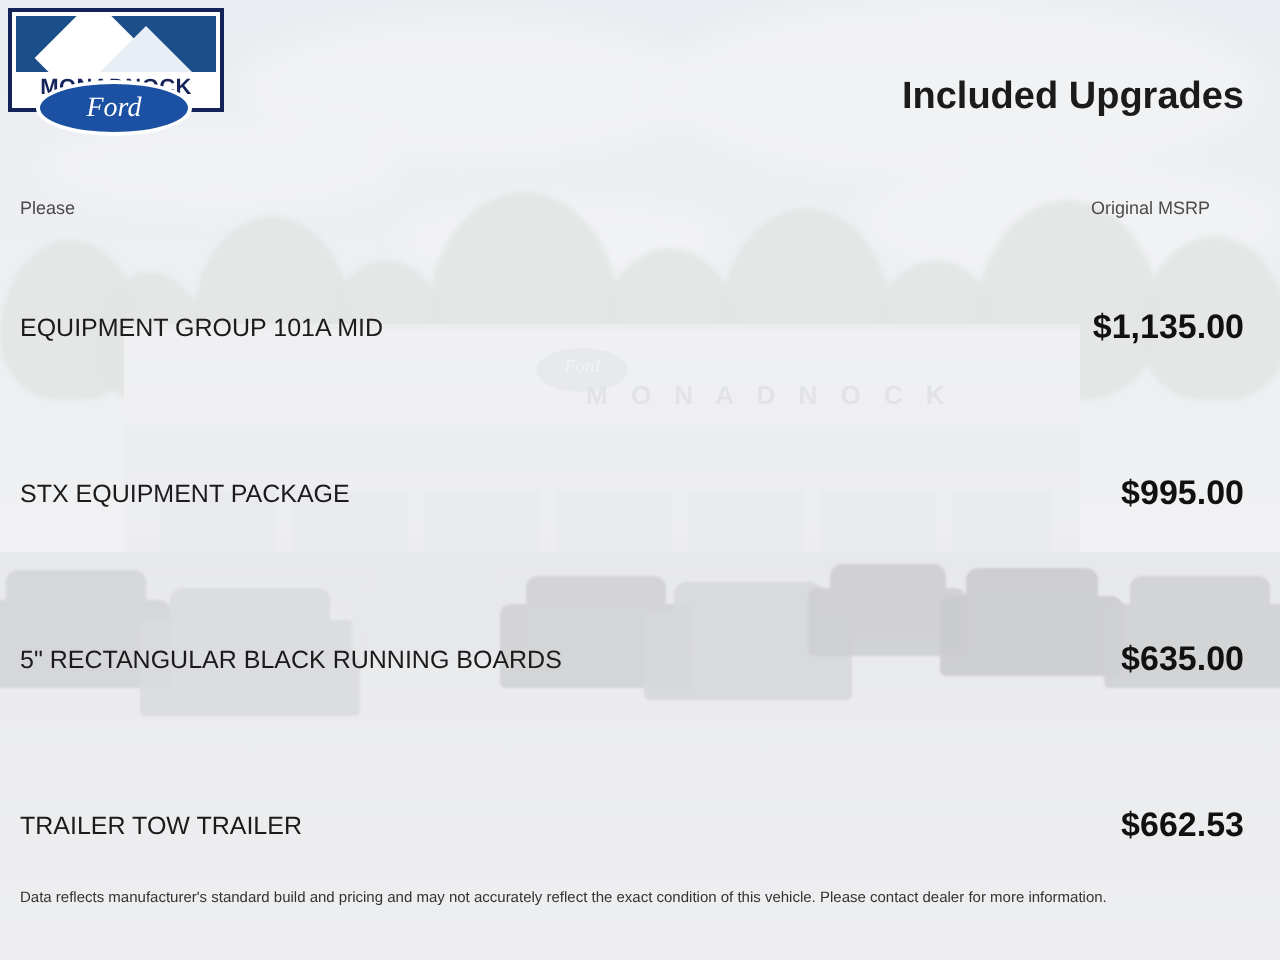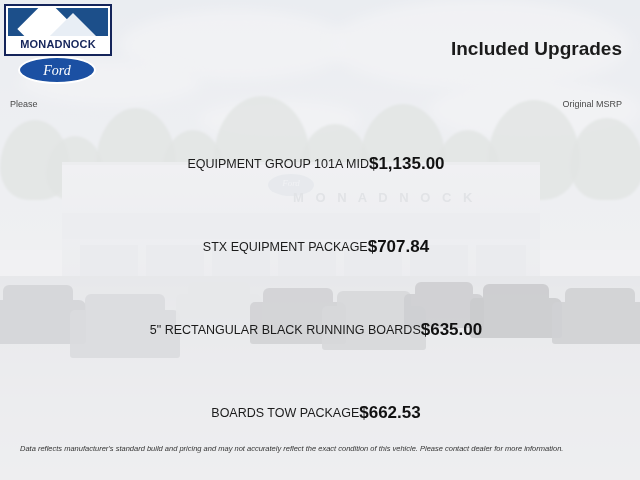--- a/index.html
+++ b/index.html
@@ -166,21 +166,21 @@
     position: absolute;
     left: 0; right: 0; top: 32px;
     text-align: center;
     font-size: 11px;
     font-weight: 700;
     letter-spacing: .2px;
     color: #14245a;
   }
   .ford-oval {
     position: absolute;
-    left: 14px; top: 52px;
+    left: 14px; top: 36px;
     width: 78px; height: 28px;
     border-radius: 50%;
     background: #1b50a3;
     border: 2px solid #ffffff;
   }
   .ford-oval span {
     position: absolute;
     left: 0; right: 0; top: 5px;
     text-align: center;
     font-family: "Liberation Serif", serif;
@@ -198,52 +198,51 @@
   }
 
   .col-head-left {
     position: absolute;
     left: 10px; top: 99px;
     font-size: 9px;
     color: #4a4a4a;
   }
   .col-head-right {
     position: absolute;
-    right: 18px; top: 99px;
+    right: 35px; top: 99px;
     font-size: 9px;
     color: #4a4a4a;
   }
 
   .rows {
     position: absolute;
     left: 0; right: 0; top: 122px;
   }
   .row {
     position: relative;
     height: 83px;
     display: flex;
     align-items: center;
-    justify-content: center;
+    justify-content: space-between;
     padding: 0 18px 0 10px;
   }
   .row-label {
     font-size: 12.5px;
     color: #1b1b1b;
   }
   .row-price {
     font-size: 17px;
     font-weight: 700;
     color: #111111;
   }
 
   .disclaimer {
     position: absolute;
-    left: 20px; right: 12px; top: 444px;
+    left: 10px; right: 12px; top: 444px;
     font-size: 7.5px;
-    font-style: italic;
     color: #333333;
     line-height: 1.25;
   }
 </style>
 </head>
 <body>
 
 <div class="page">
 
   <div class="photo">
@@ -312,27 +311,27 @@
     <div class="col-head-left">Please</div>
     <div class="col-head-right">Original MSRP</div>
 
     <div class="rows">
       <div class="row">
         <div class="row-label">EQUIPMENT GROUP 101A MID</div>
         <div class="row-price">$1,135.00</div>
       </div>
       <div class="row">
         <div class="row-label">STX EQUIPMENT PACKAGE</div>
-        <div class="row-price">$707.84</div>
+        <div class="row-price">$995.00</div>
       </div>
       <div class="row">
         <div class="row-label">5" RECTANGULAR BLACK RUNNING BOARDS</div>
         <div class="row-price">$635.00</div>
       </div>
       <div class="row">
-        <div class="row-label">BOARDS TOW PACKAGE</div>
+        <div class="row-label">TRAILER TOW TRAILER</div>
         <div class="row-price">$662.53</div>
       </div>
     </div>
 
     <div class="disclaimer">Data reflects manufacturer's standard build and pricing and may not accurately reflect the exact condition of this vehicle. Please contact dealer for more information.</div>
   </div>
 </div>
 
 </body></html>

